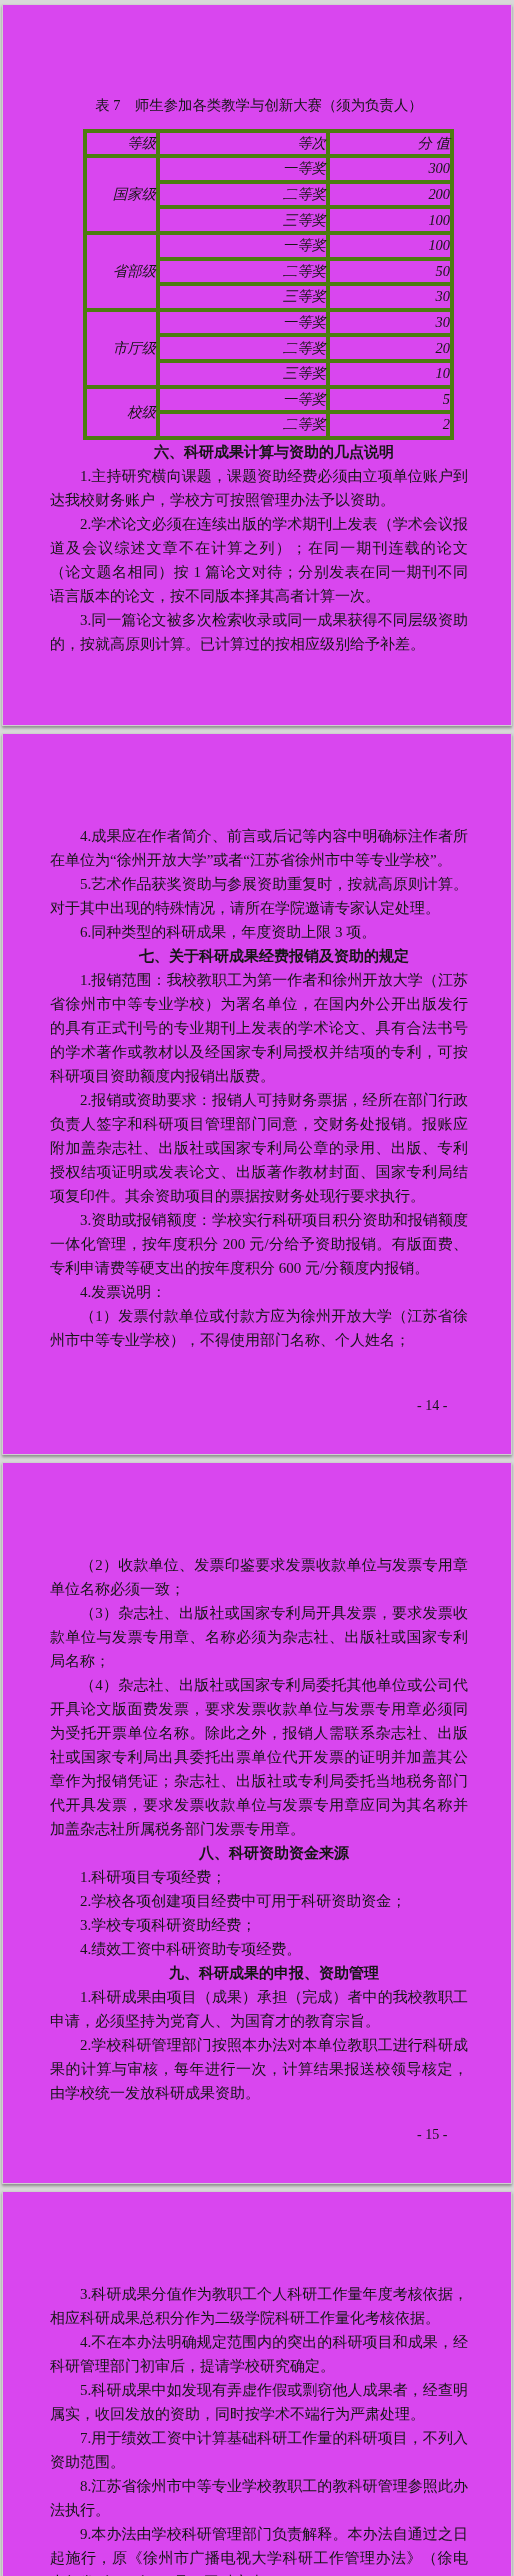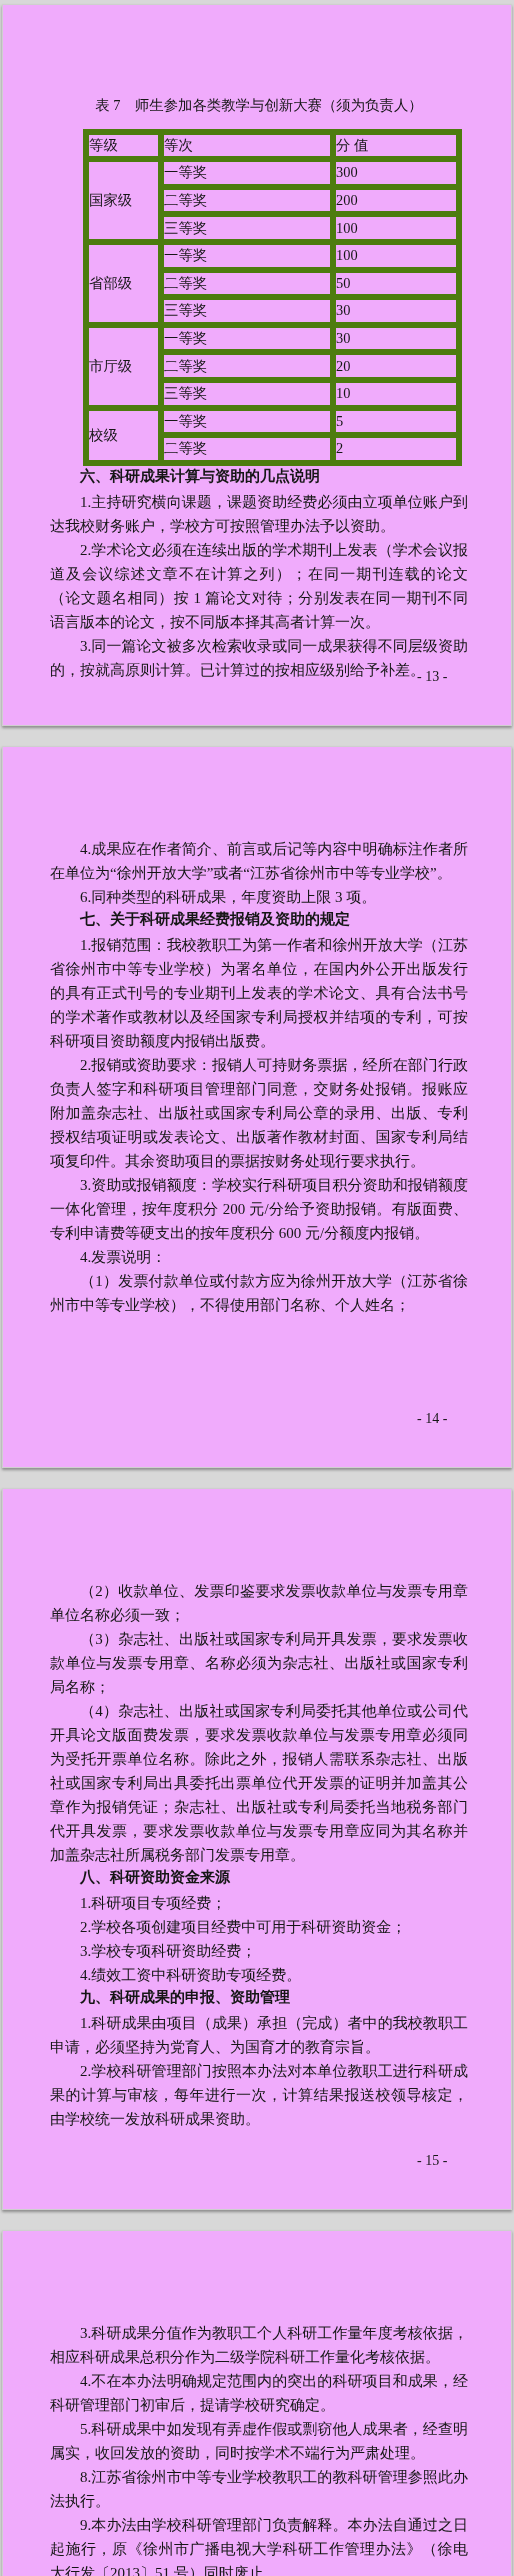--- a/index.html
+++ b/index.html
@@ -5,49 +5,49 @@
   html,body { margin:0; padding:0; }
   body {
     width:514px;
     background:#d8d8d8;
     font-family:"Liberation Serif","DejaVu Serif",serif;
     color:#161616;
   }
   .doc { padding:3.6px 0 4.1px; }
   .page {
     width:510px; height:722px;
-    margin:0 auto 20px;
-    background:#f0abfc;
+    margin:0 auto 7px;
+    background:#d946ef;
     position:relative;
     box-shadow:0 1.5px 2.6px rgba(0,0,0,0.35);
     border:0.5px solid #cfcfcf;
     box-sizing:border-box;
     overflow:hidden;
   }
   .page.last { margin-bottom:0; }
   .page-body {
     position:absolute; top:90px; left:47px; width:418px;
     font-size:15px; line-height:24px;
   }
   .blk { margin:0; text-indent:2em; text-align:justify; text-justify:inter-ideograph; }
   .blk.heading {
-    font-family:Liberation Mono, monospace;
-    font-weight:bold; text-align:left;
+    font-family:Liberation Sans, sans-serif;
+    font-weight:bold; text-align:center;
   }
   .table-title {
     text-align:center; font-size:14.4px; line-height:21.6px; white-space:nowrap;
   }
   table.score {
     border-collapse:collapse; width:357px; margin:12.4px 0 0 33px;
     table-layout:fixed;
   }
   table.score th, table.score td {
-    border:6px solid #4d7c0f; height:21.6px; padding:0;
-    text-align:left; vertical-align:middle;
-    font-weight:normal; font-size:14.4px; line-height:1.05;
+    border:4px solid #4d7c0f; height:21.6px; padding:0;
+    text-align:right; vertical-align:middle;
+    font-weight:normal; font-size:14.4px; line-height:1.05;font-style:italic;
   }
   .page-number {
     position:absolute; top:662px; left:47px; width:418px;
     font-size:14px; line-height:20.6px; padding:0 20.6px; box-sizing:border-box;
   }
   .num-left { text-align:right; }
   .num-right { text-align:right; }
 </style>
 </head>
 <body>
@@ -116,27 +116,27 @@
             </tr>
           </tbody>
       </table>
       <div>
           <p class="blk heading">六、科研成果计算与资助的几点说明</p>
           <p class="blk para">1.主持研究横向课题，课题资助经费必须由立项单位账户到达我校财务账户，学校方可按照管理办法予以资助。</p>
           <p class="blk para">2.学术论文必须在连续出版的学术期刊上发表（学术会议报道及会议综述文章不在计算之列）；在同一期刊连载的论文（论文题名相同）按 1 篇论文对待；分别发表在同一期刊不同语言版本的论文，按不同版本择其高者计算一次。</p>
           <p class="blk para">3.同一篇论文被多次检索收录或同一成果获得不同层级资助的，按就高原则计算。已计算过的按相应级别给予补差。</p>
         </div>
     </div>
-    <div class="page-number num-right">- 13 -</div>
   </section>
 
   <section class="page">
     <div class="page-body">
       <div>
           <p class="blk para">4.成果应在作者简介、前言或后记等内容中明确标注作者所在单位为“徐州开放大学”或者“江苏省徐州市中等专业学校”。</p>
+          <p class="blk para">5.艺术作品获奖资助与参展资助重复时，按就高原则计算。对于其中出现的特殊情况，请所在学院邀请专家认定处理。</p>
           <p class="blk para">6.同种类型的科研成果，年度资助上限 3 项。</p>
           <p class="blk heading">七、关于科研成果经费报销及资助的规定</p>
           <p class="blk para">1.报销范围：我校教职工为第一作者和徐州开放大学（江苏省徐州市中等专业学校）为署名单位，在国内外公开出版发行的具有正式刊号的专业期刊上发表的学术论文、具有合法书号的学术著作或教材以及经国家专利局授权并结项的专利，可按科研项目资助额度内报销出版费。</p>
           <p class="blk para">2.报销或资助要求：报销人可持财务票据，经所在部门行政负责人签字和科研项目管理部门同意，交财务处报销。报账应附加盖杂志社、出版社或国家专利局公章的录用、出版、专利授权结项证明或发表论文、出版著作教材封面、国家专利局结项复印件。其余资助项目的票据按财务处现行要求执行。</p>
           <p class="blk para">3.资助或报销额度：学校实行科研项目积分资助和报销额度一体化管理，按年度积分 200 元/分给予资助报销。有版面费、专利申请费等硬支出的按年度积分 600 元/分额度内报销。</p>
           <p class="blk para">4.发票说明：</p>
           <p class="blk para">（1）发票付款单位或付款方应为徐州开放大学（江苏省徐州市中等专业学校），不得使用部门名称、个人姓名；</p>
         </div>
     </div>
     <div class="page-number num-left">- 14 -</div>
@@ -160,20 +160,21 @@
     </div>
     <div class="page-number num-right">- 15 -</div>
   </section>
 
   <section class="page last">
     <div class="page-body">
       <div>
           <p class="blk para">3.科研成果分值作为教职工个人科研工作量年度考核依据，相应科研成果总积分作为二级学院科研工作量化考核依据。</p>
           <p class="blk para">4.不在本办法明确规定范围内的突出的科研项目和成果，经科研管理部门初审后，提请学校研究确定。</p>
           <p class="blk para">5.科研成果中如发现有弄虚作假或剽窃他人成果者，经查明属实，收回发放的资助，同时按学术不端行为严肃处理。</p>
+          <p class="blk para">7.用于绩效工资中计算基础科研工作量的科研项目，不列入资助范围。</p>
           <p class="blk para">8.江苏省徐州市中等专业学校教职工的教科研管理参照此办法执行。</p>
           <p class="blk para">9.本办法由学校科研管理部门负责解释。本办法自通过之日起施行，原《徐州市广播电视大学科研工作管理办法》（徐电大行发〔2013〕51 号）同时废止。</p>
         </div>
     </div>
 
   </section>
 
 </div>
 
 

